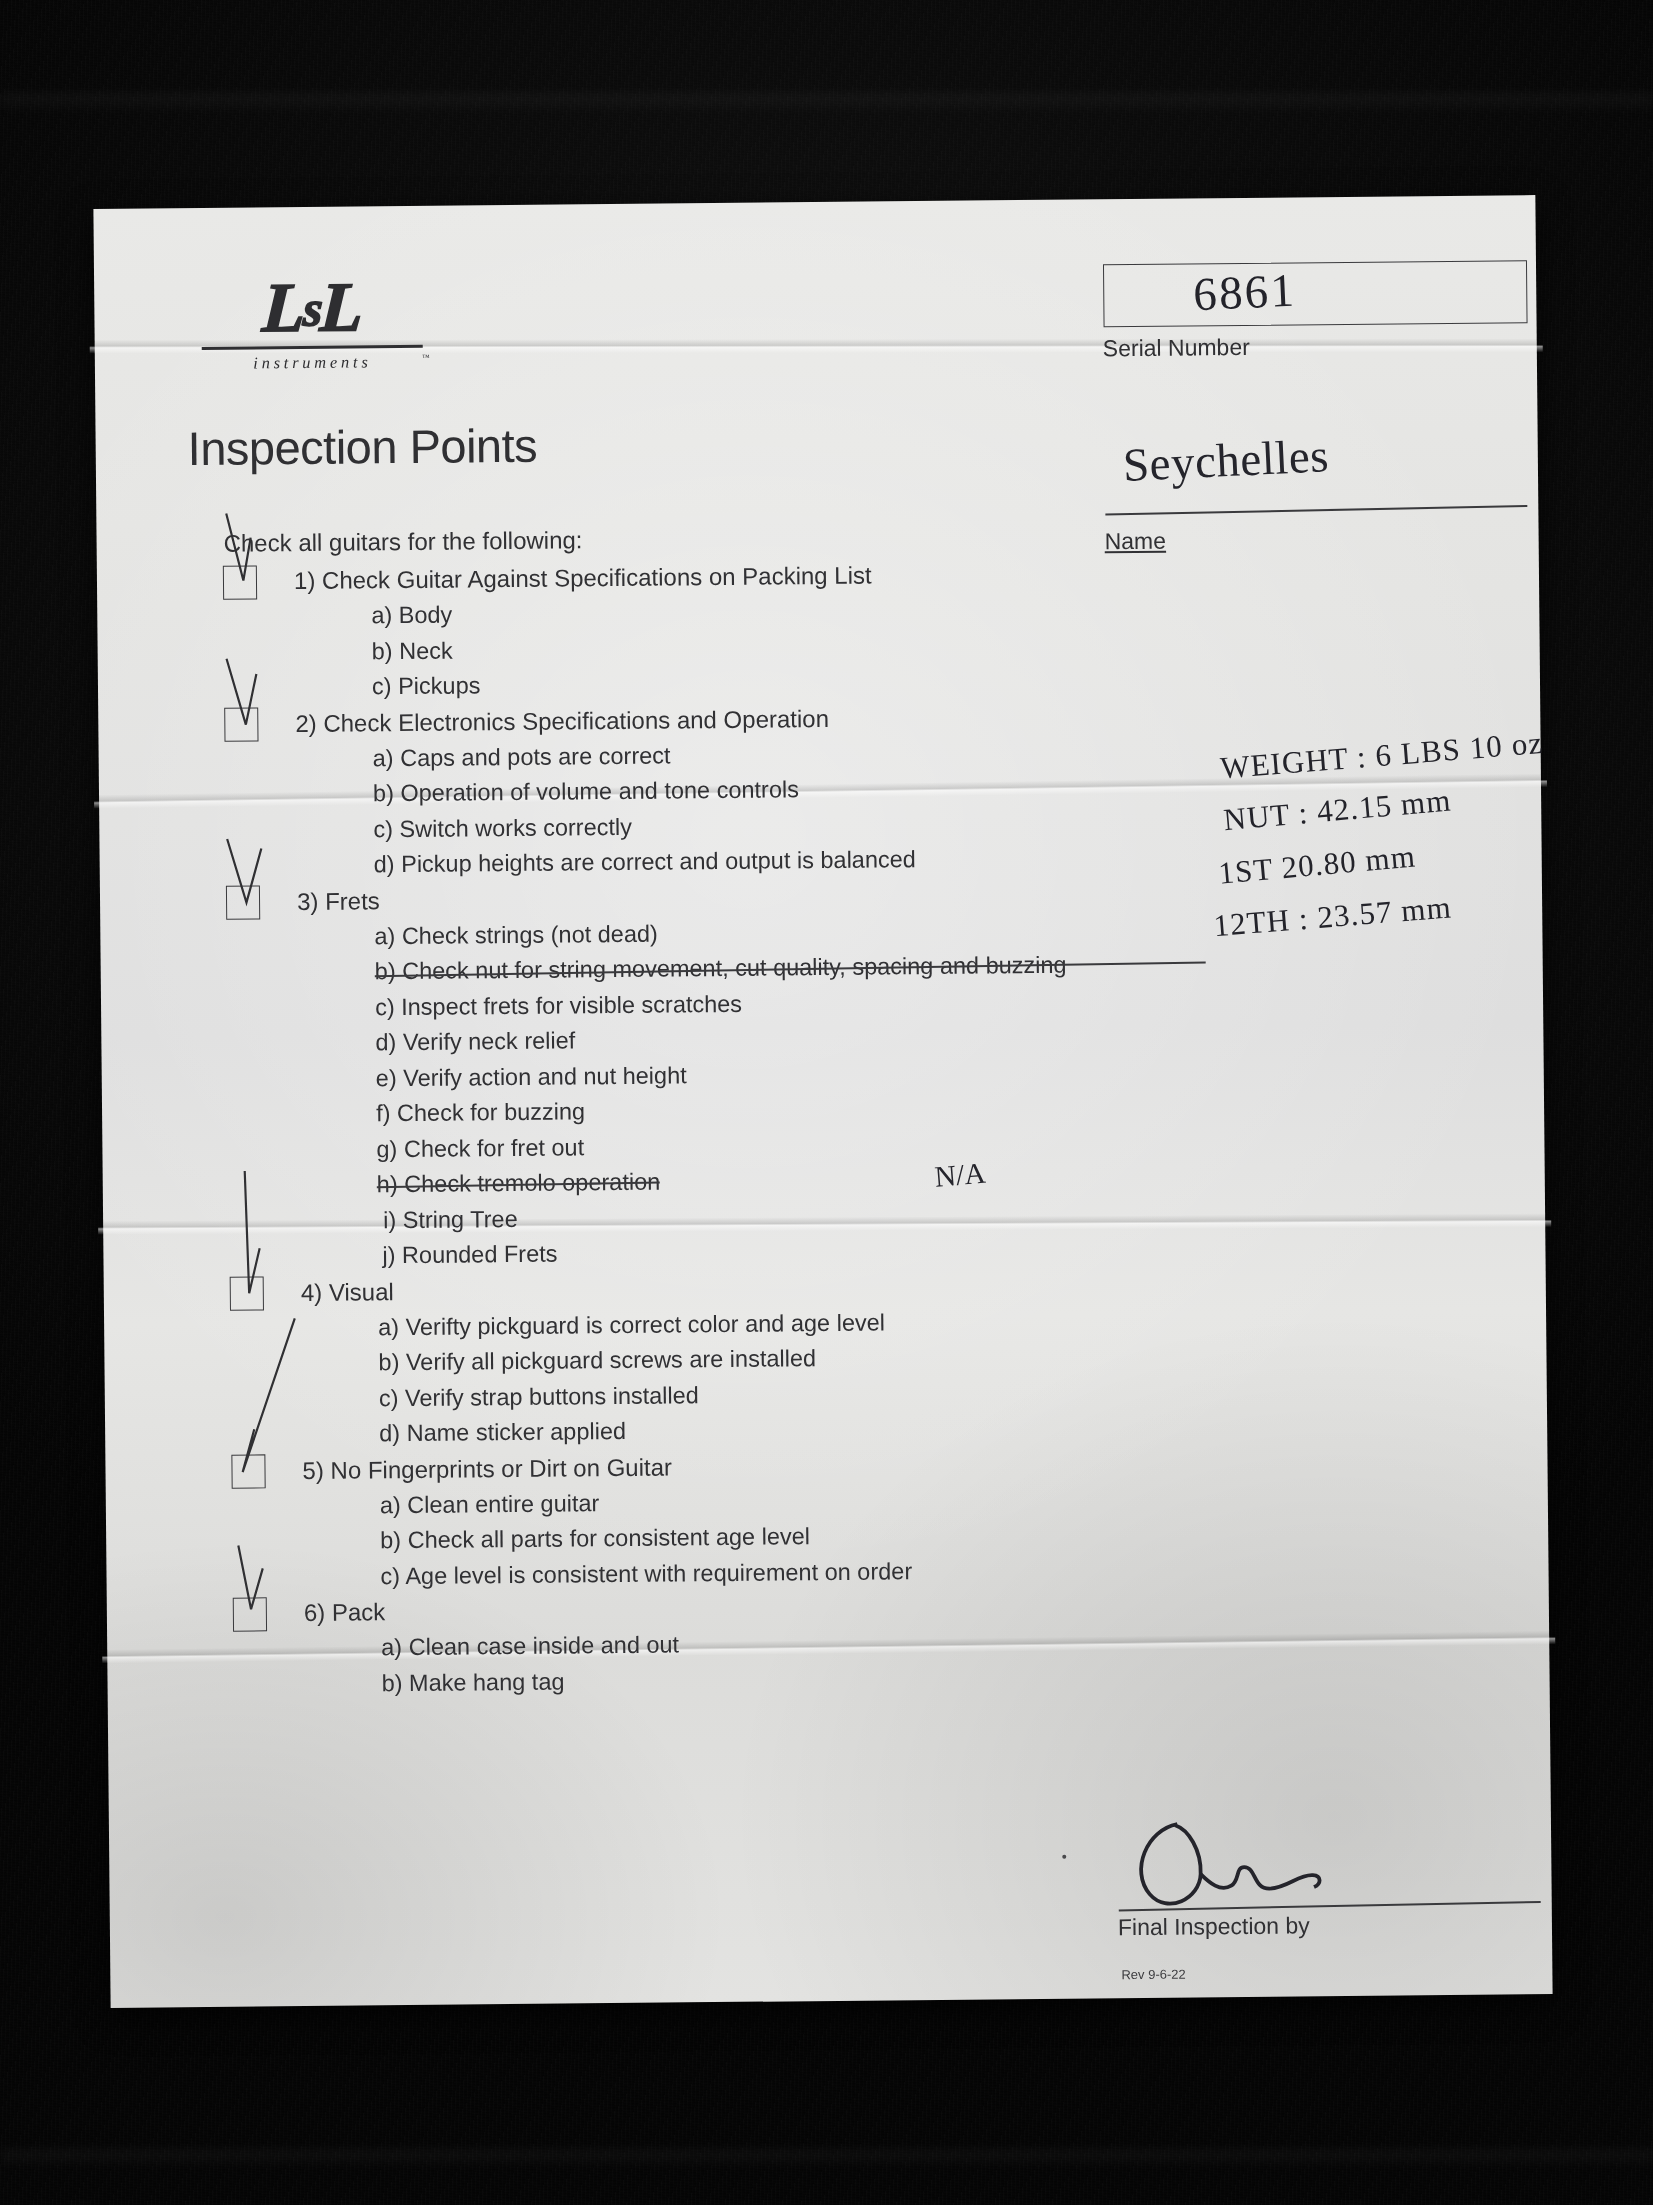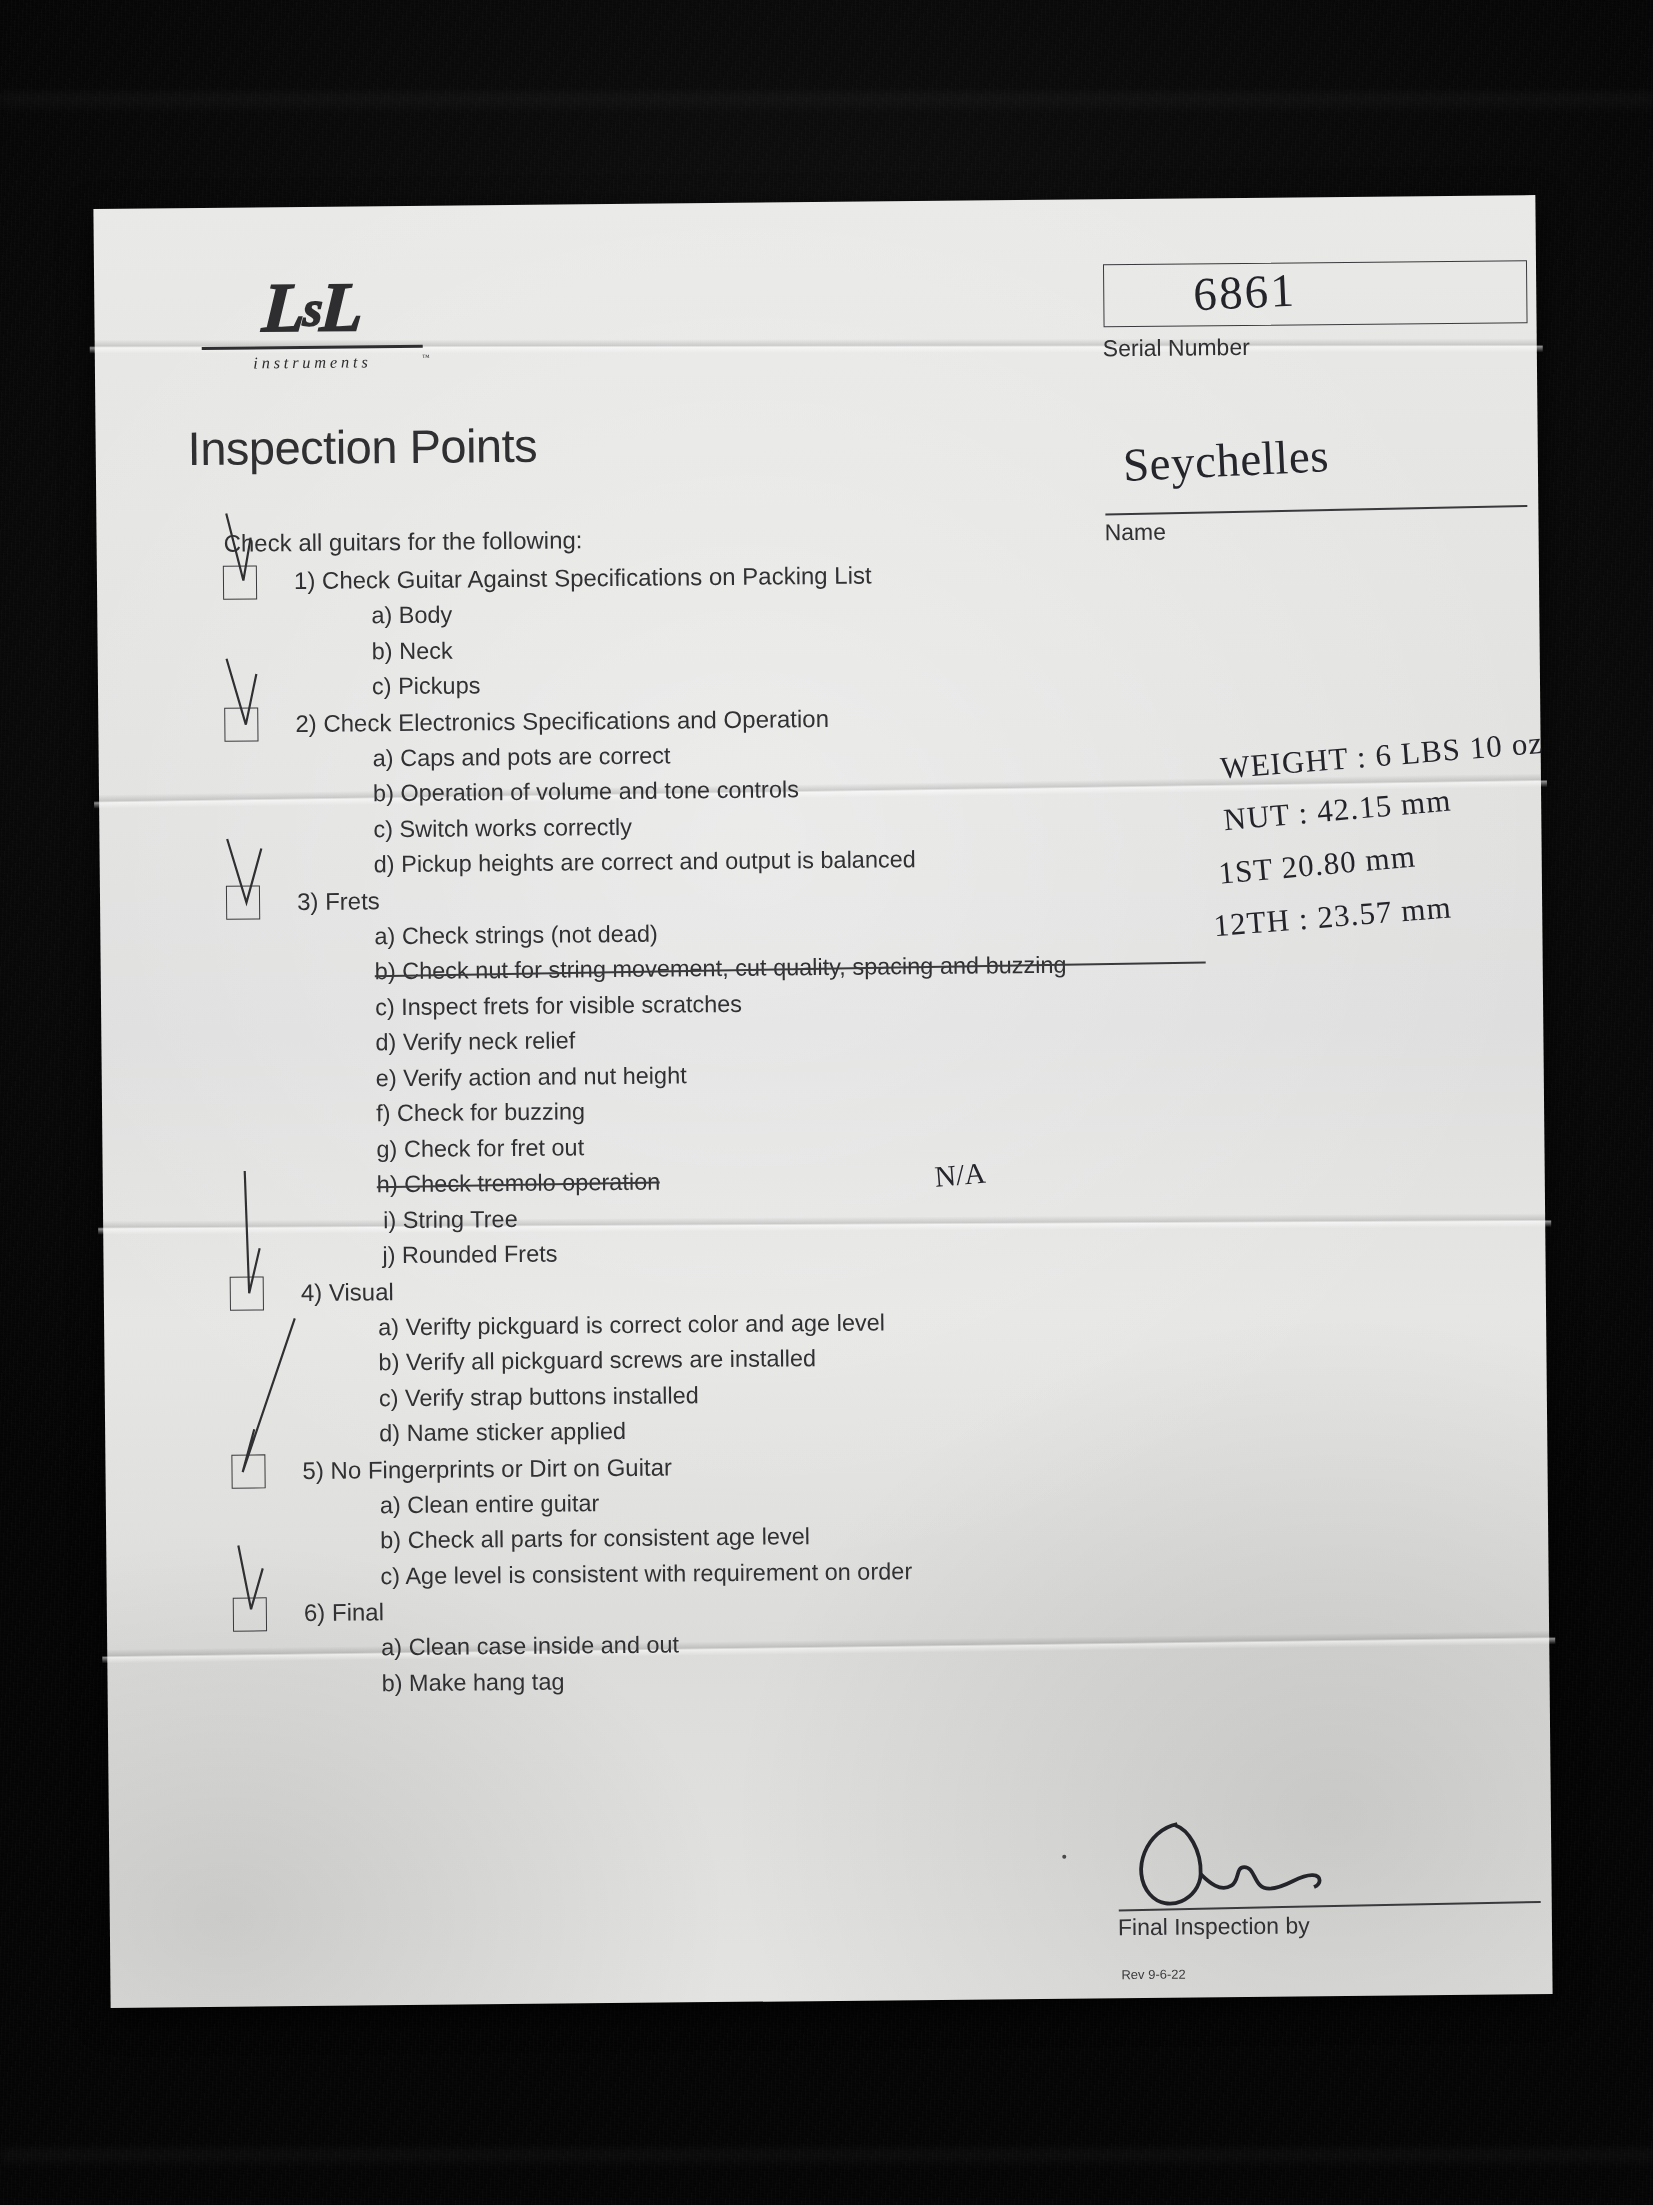--- a/index.html
+++ b/index.html
@@ -186,23 +186,24 @@
     left: 1009px;
     top: 312px;
     width: 422px;
     height: 2.2px;
     background: #3a3a3d;
     transform: rotate(-0.6deg);
   }
   .name-label {
     position: absolute;
     left: 1008px;
-    top: 320px;
+    top: 329px;
     font-size: 23px;
     color: #313134;
+    text-decoration: underline;
   }
 
   
   .handnotes {
     position: absolute;
     left: 1127px;
     top: 552px;
     width: 383px;
     font-family: "Liberation Serif", serif;
     color: #23232a;
@@ -437,21 +438,21 @@
       <div class="item-row sub">a) Clean entire guitar</div>
       <div class="item-row sub">b) Check all parts for consistent age level</div>
       <div class="item-row sub">c) Age level is consistent with requirement on order</div>
 
       <div class="item-row item-main">
         <span class="checkbox"></span>
         <svg class="tick" viewBox="0 0 120 160">
           <path d="M22 18 L44 134 L66 60" fill="none" stroke="#303033" stroke-width="4"></path>
         </svg>
         <span>6) </span>
-        <span>Final</span>
+        <span>Pack</span>
       </div>
       <div class="item-row sub">a) Clean case inside and out</div>
       <div class="item-row sub">b) Make hang tag</div>
     </div>
 
     <div class="dot"></div>
     <div class="sig-wrap">
       <svg width="306" height="98" viewBox="0 0 560 180">
         <path d="M108 12 C52 22, 20 96, 56 140 C88 178, 148 150, 150 104 C152 60, 128 22, 104 14" fill="none" stroke="#24242b" stroke-width="7"></path>
         <path d="M150 104 C166 120, 186 138, 206 126 C222 116, 214 92, 230 92 C252 92, 246 132, 276 132

